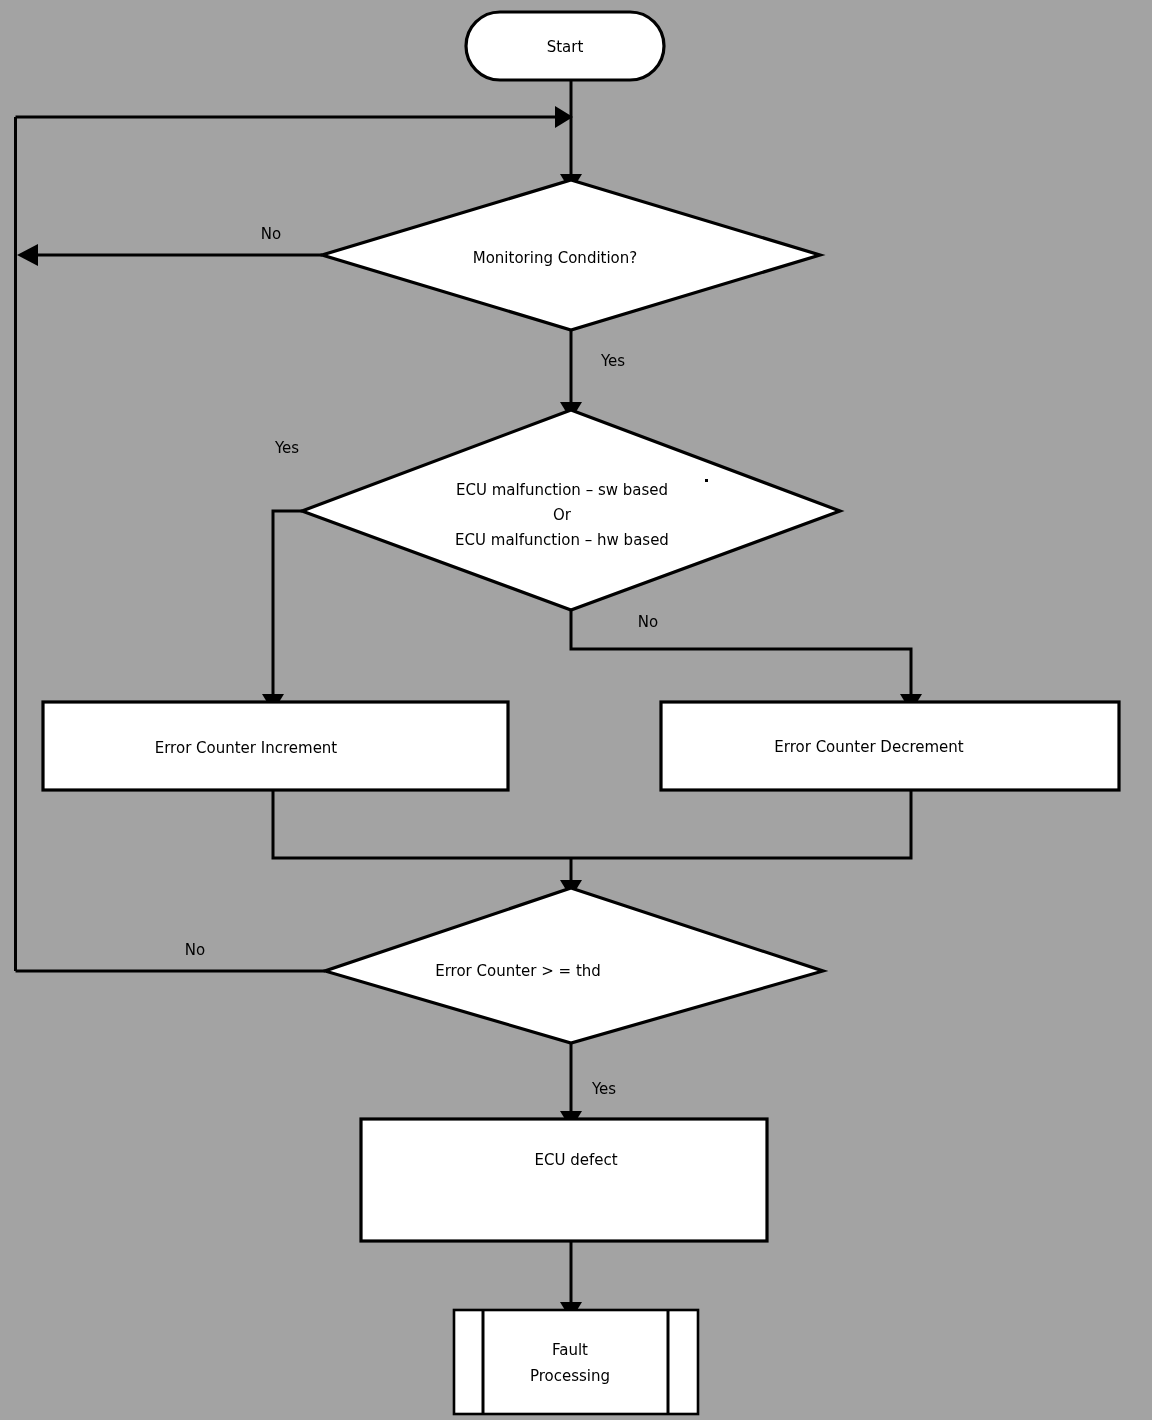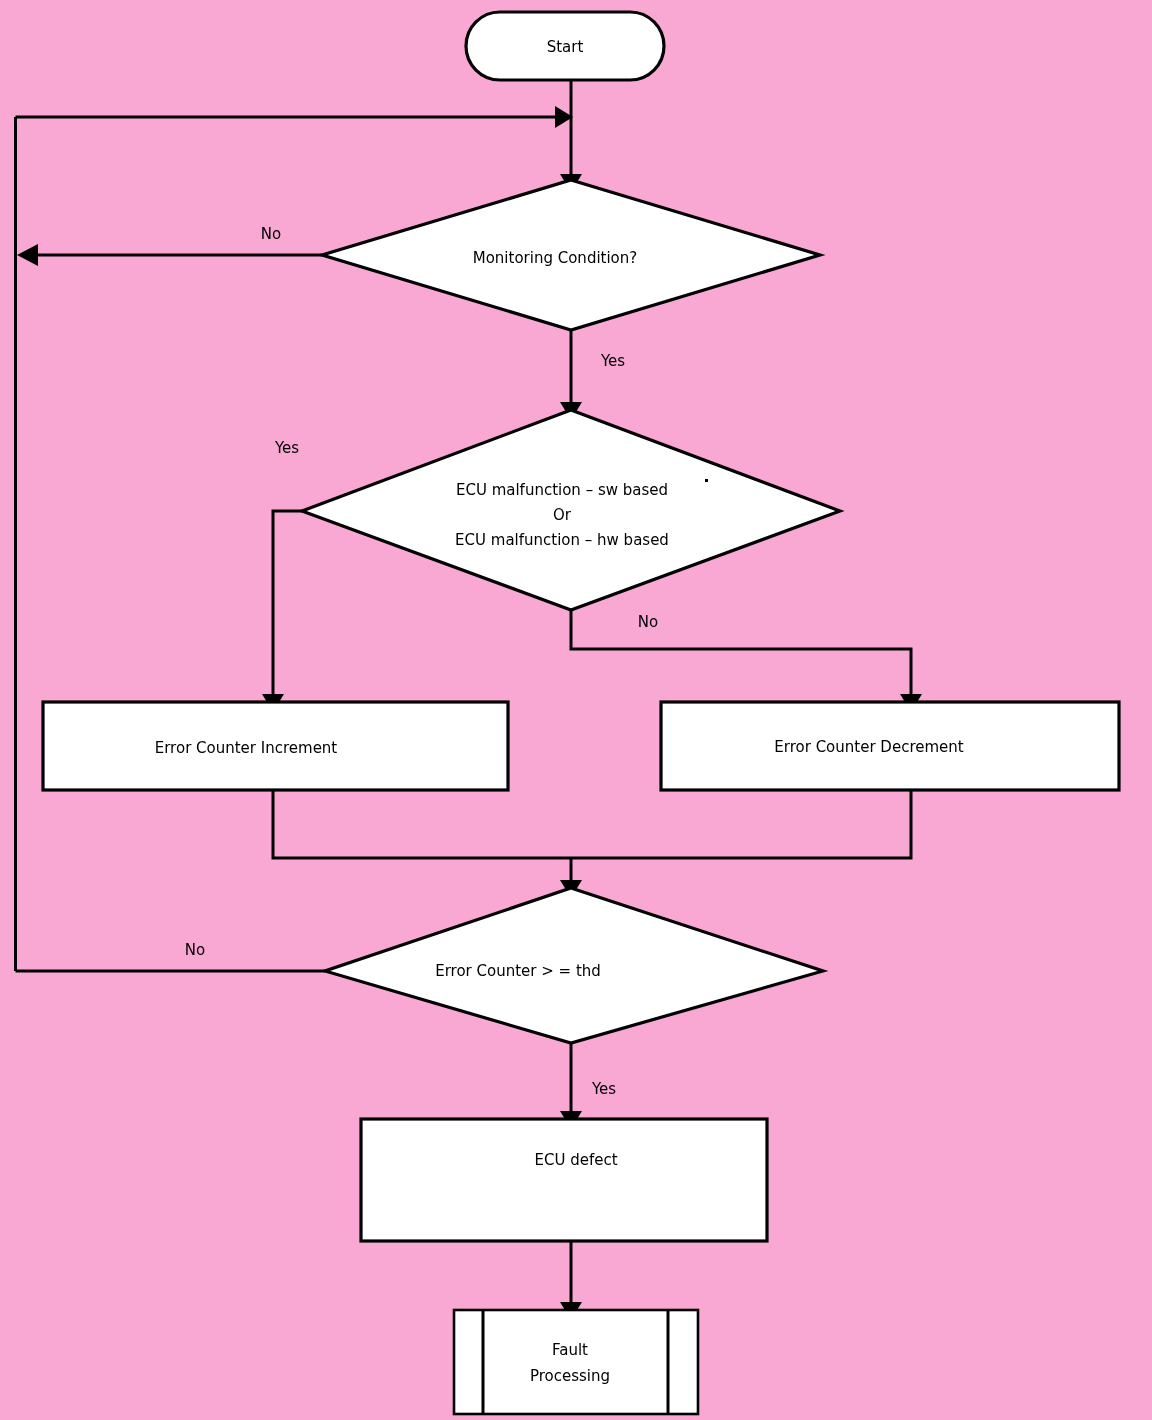--- a/index.html
+++ b/index.html
@@ -10,21 +10,21 @@
   body {
     width: 1152px;
     height: 1420px;
     font-family: "DejaVu Sans", sans-serif;
     overflow: hidden;
   }
   #flowchart-root {
     position: relative;
     width: 1152px;
     height: 1420px;
-    background: #f9a8d4;
+    background: #a3a3a3;
   }
   svg#flow-svg {
     position: absolute;
     top: 0;
     left: 0;
     width: 1152px;
     height: 1420px;
     display: block;
   }
   .shape-outline {

